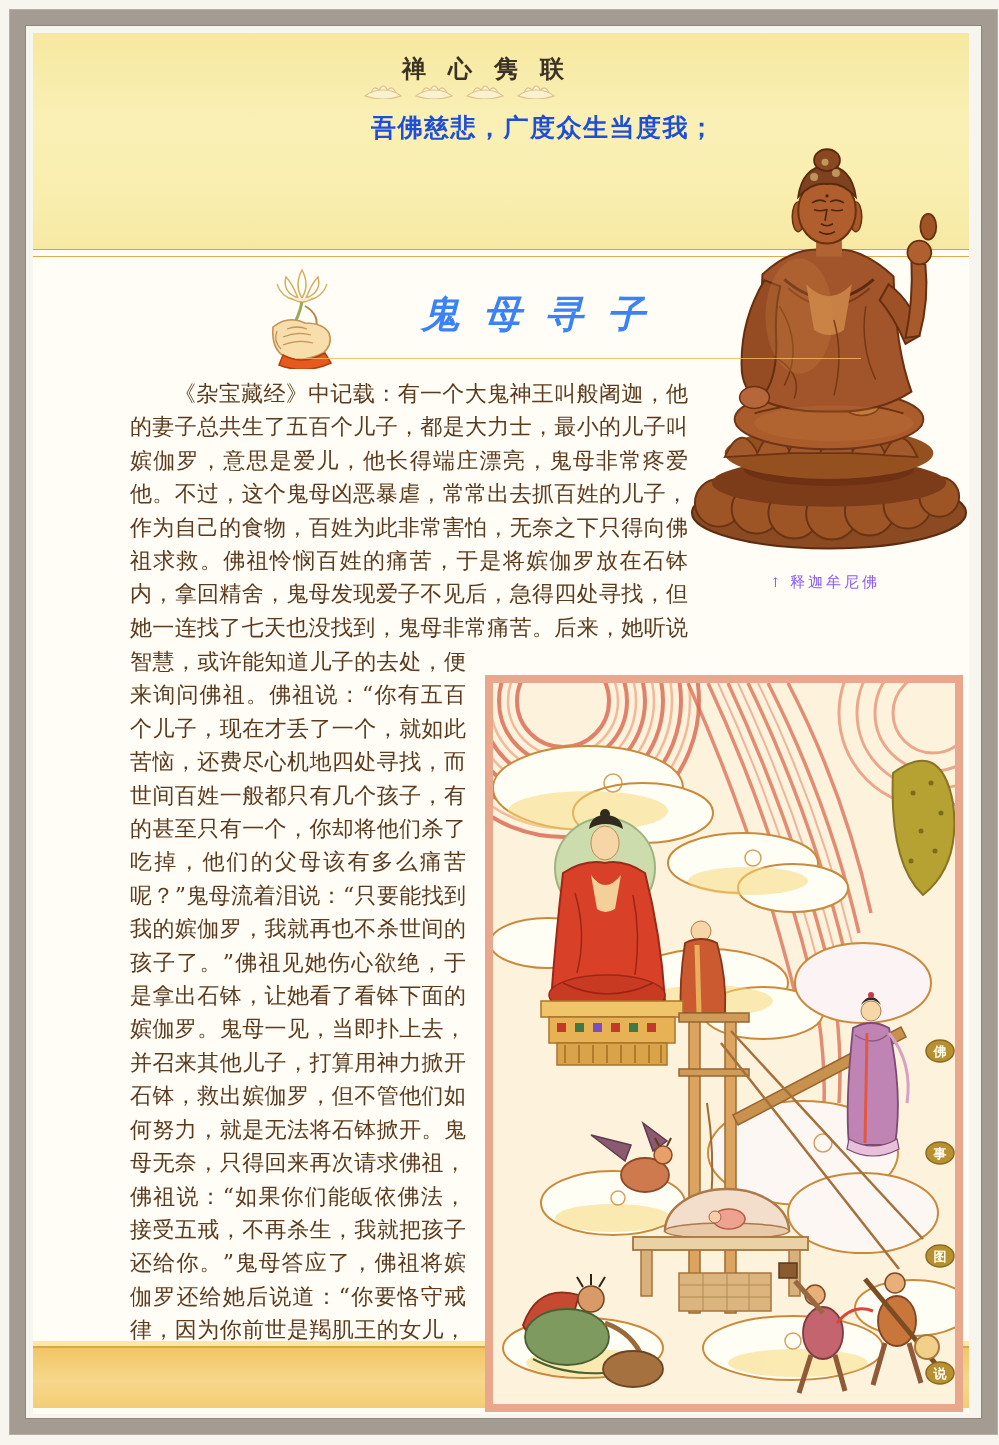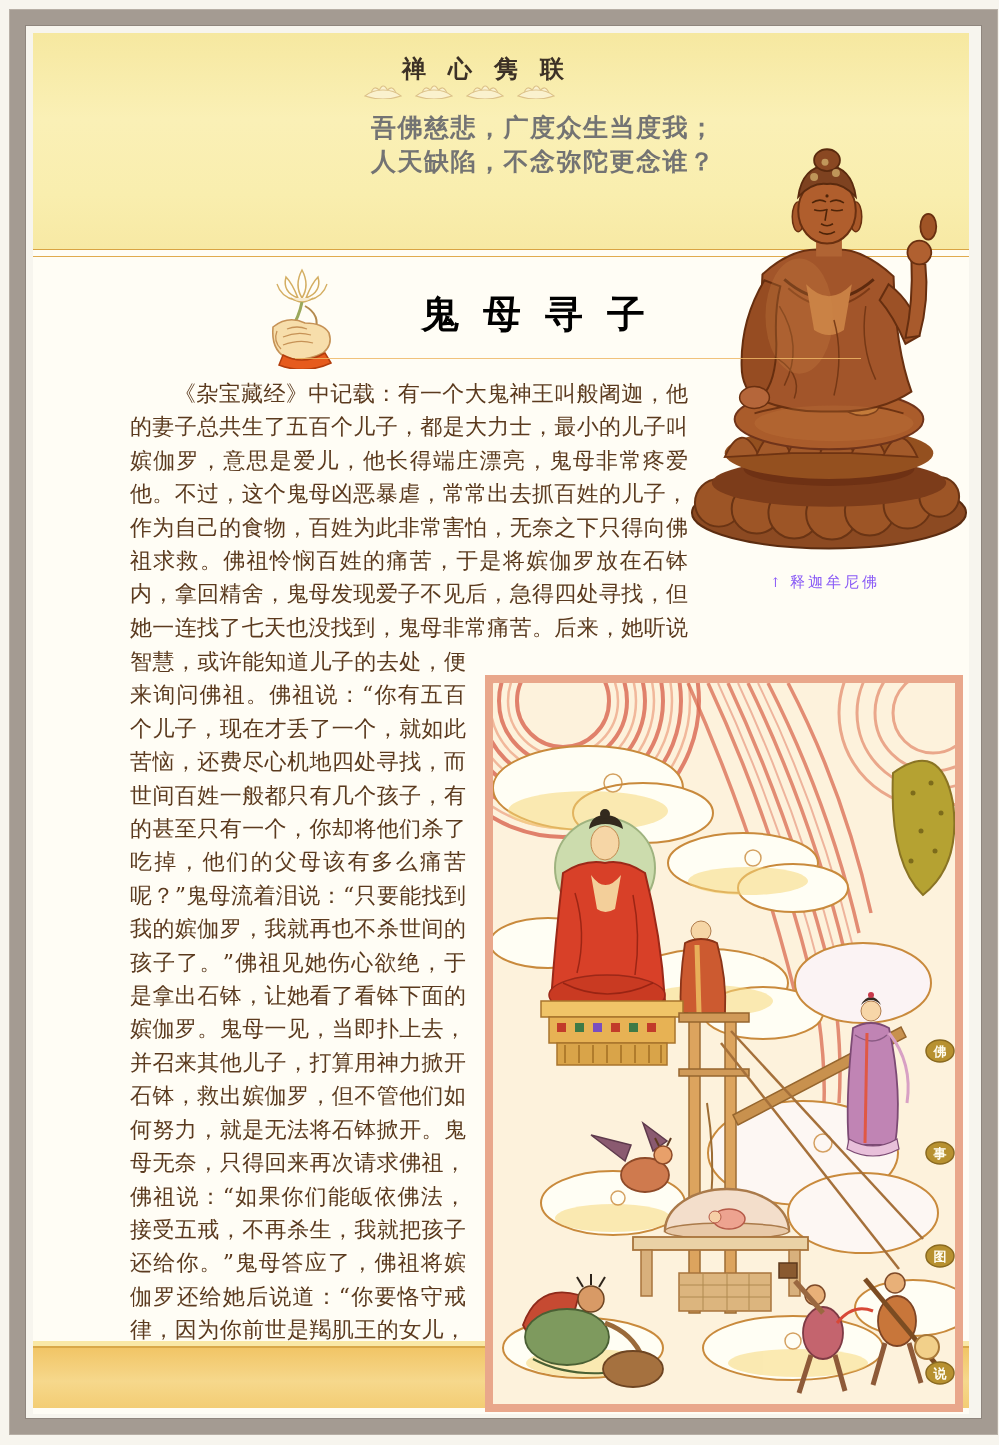--- a/index.html
+++ b/index.html
@@ -13,34 +13,34 @@
   
   .band-top{position:absolute;left:0;top:0;right:0;height:216px;
             background:linear-gradient(180deg,#f6e8a0 0%,#faf0b6 40%,#f9eeae 75%,#f7e9a4 100%);
             border-bottom:1px solid #d9a343;}
   .rule2{position:absolute;left:0;right:0;top:223px;height:1px;background:#e0ab4f;}
 
   
   .masthead-title{position:absolute;left:336px;top:20px;font-size:24px;font-weight:bold;
                   color:#3c3126;letter-spacing:22px;white-space:nowrap;margin-left:33px;}
   .lotus-row{position:absolute;left:328px;top:46px;display:flex;gap:7px;opacity:.9;}
-  .couplet{position:absolute;left:338px;font-size:25px;font-weight:600;color:#737373;
+  .couplet{position:absolute;left:338px;font-size:25px;font-weight:600;color:#1d4ed8;
            letter-spacing:1.5px;white-space:nowrap;}
   .couplet.l1{top:78px;} .couplet.l2{top:112px;}
 
   
   .statue{position:absolute;left:652px;top:70px;width:288px;height:450px;}
   .caption{position:absolute;left:737px;top:540px;font-size:15px;color:#8b5cf6;
            letter-spacing:3px;white-space:nowrap;text-align:center;}
   .caption .mk{font-size:13px;margin-right:6px;}
 
   
   .hand-icon{position:absolute;left:220px;top:232px;width:98px;height:104px;}
   .story-title{position:absolute;left:388px;top:256px;font-size:38px;font-weight:bold;
-               color:#000000;letter-spacing:24px;white-space:nowrap;}
+               color:#3b82f6;letter-spacing:24px;white-space:nowrap;font-style:italic;}
   .title-rule{position:absolute;left:262px;top:325px;width:566px;height:1px;
               background:#eeb765;opacity:.85;}
 
   
   .para{position:absolute;color:#5b3a1e;font-size:22px;line-height:33.4px;
         text-align:justify;text-justify:inter-ideograph;}
   .para.wide{left:97px;top:344px;width:558px;text-indent:2em;max-height:270px;overflow:hidden;}
   .para.narrow{left:97px;top:612px;width:336px;max-height:700px;overflow:hidden;}
 
   
@@ -96,21 +96,20 @@
         <g stroke="#d9bd85" stroke-width="1.2" fill="#fbf2d2">
           <path d="M10,14 Q13,5 19,12"></path>
             <path d="M18,12 Q22,2 27,12"></path>
             <path d="M26,12 Q31,5 35,14"></path>
           <path d="M4,17 Q22,23 40,17 Q33,11 22,11 Q11,11 4,17 Z"></path>
         </g>
       </svg>
     </div>
 
     <div class="couplet l1">吾佛慈悲，广度众生当度我；</div>
-    <div class="couplet l2">人天缺陷，不念弥陀更念谁？</div>
 
     <svg class="statue" viewBox="0 0 290 448">
 
       <ellipse cx="145" cy="410" rx="138" ry="36" fill="#8c4a22" stroke="#5c2c10" stroke-width="2"></ellipse>
       <g fill="#9d5526" stroke="#6a3414" stroke-width="2">
         <circle cx="34" cy="400" r="24"></circle>
           <circle cx="72" cy="406" r="25"></circle>
           <circle cx="110" cy="410" r="26"></circle>
         <circle cx="148" cy="411" r="26"></circle>
           <circle cx="186" cy="408" r="25"></circle>

